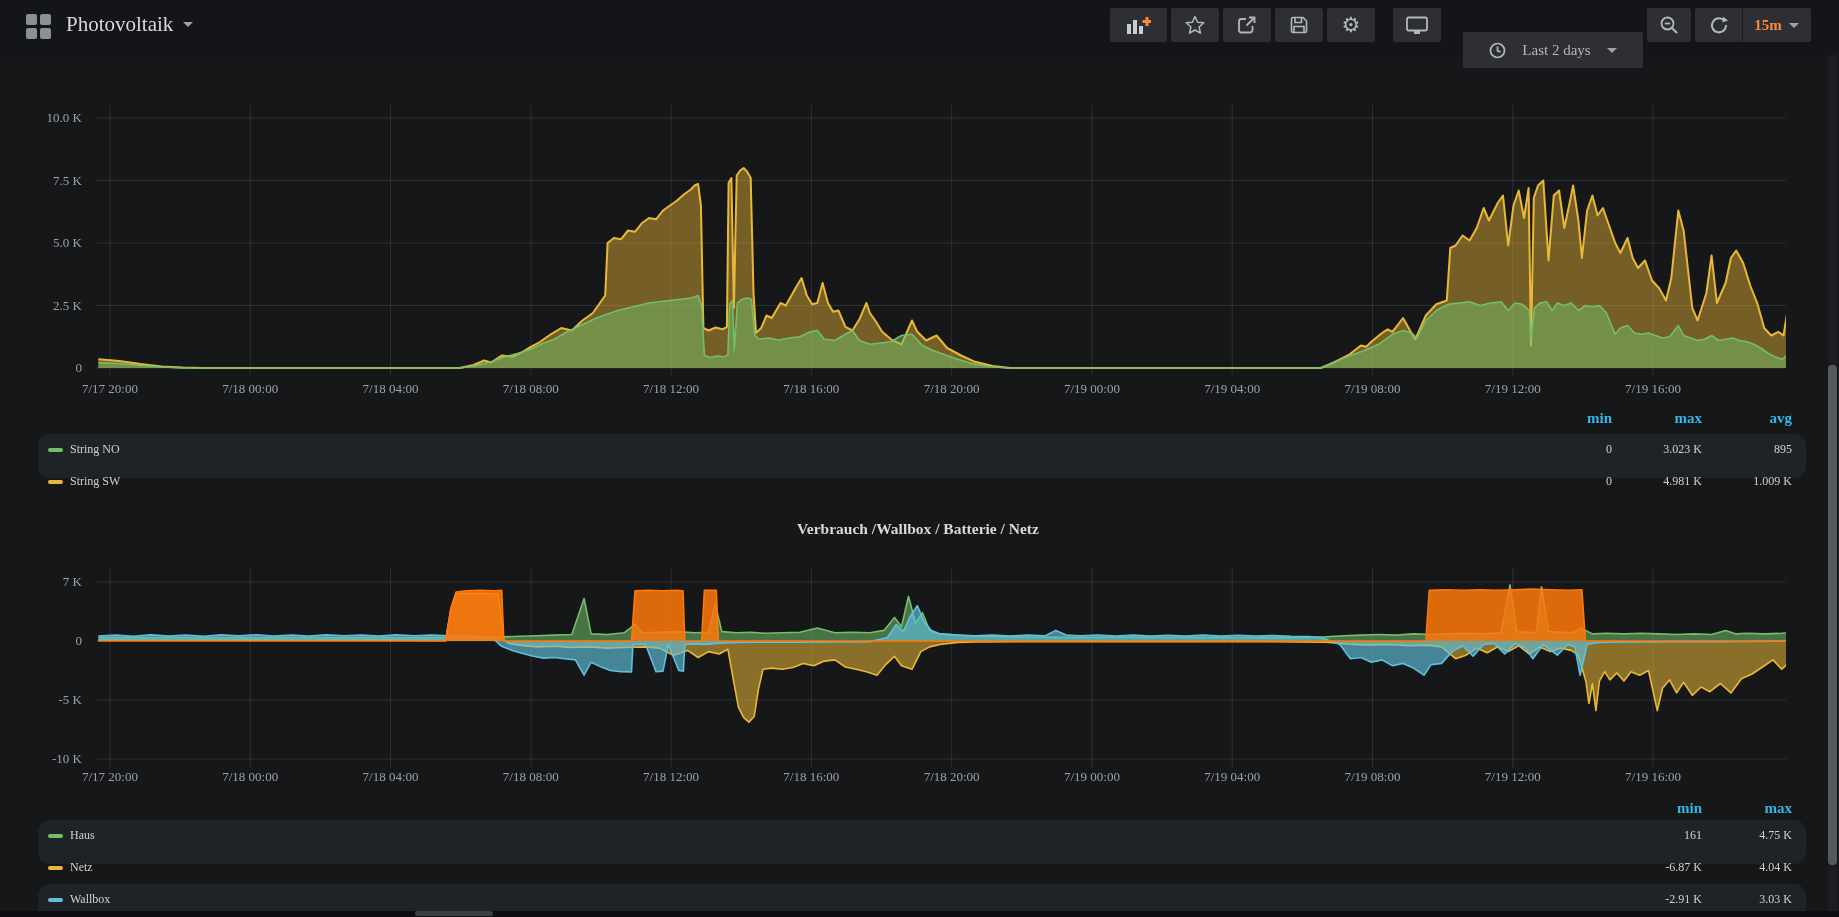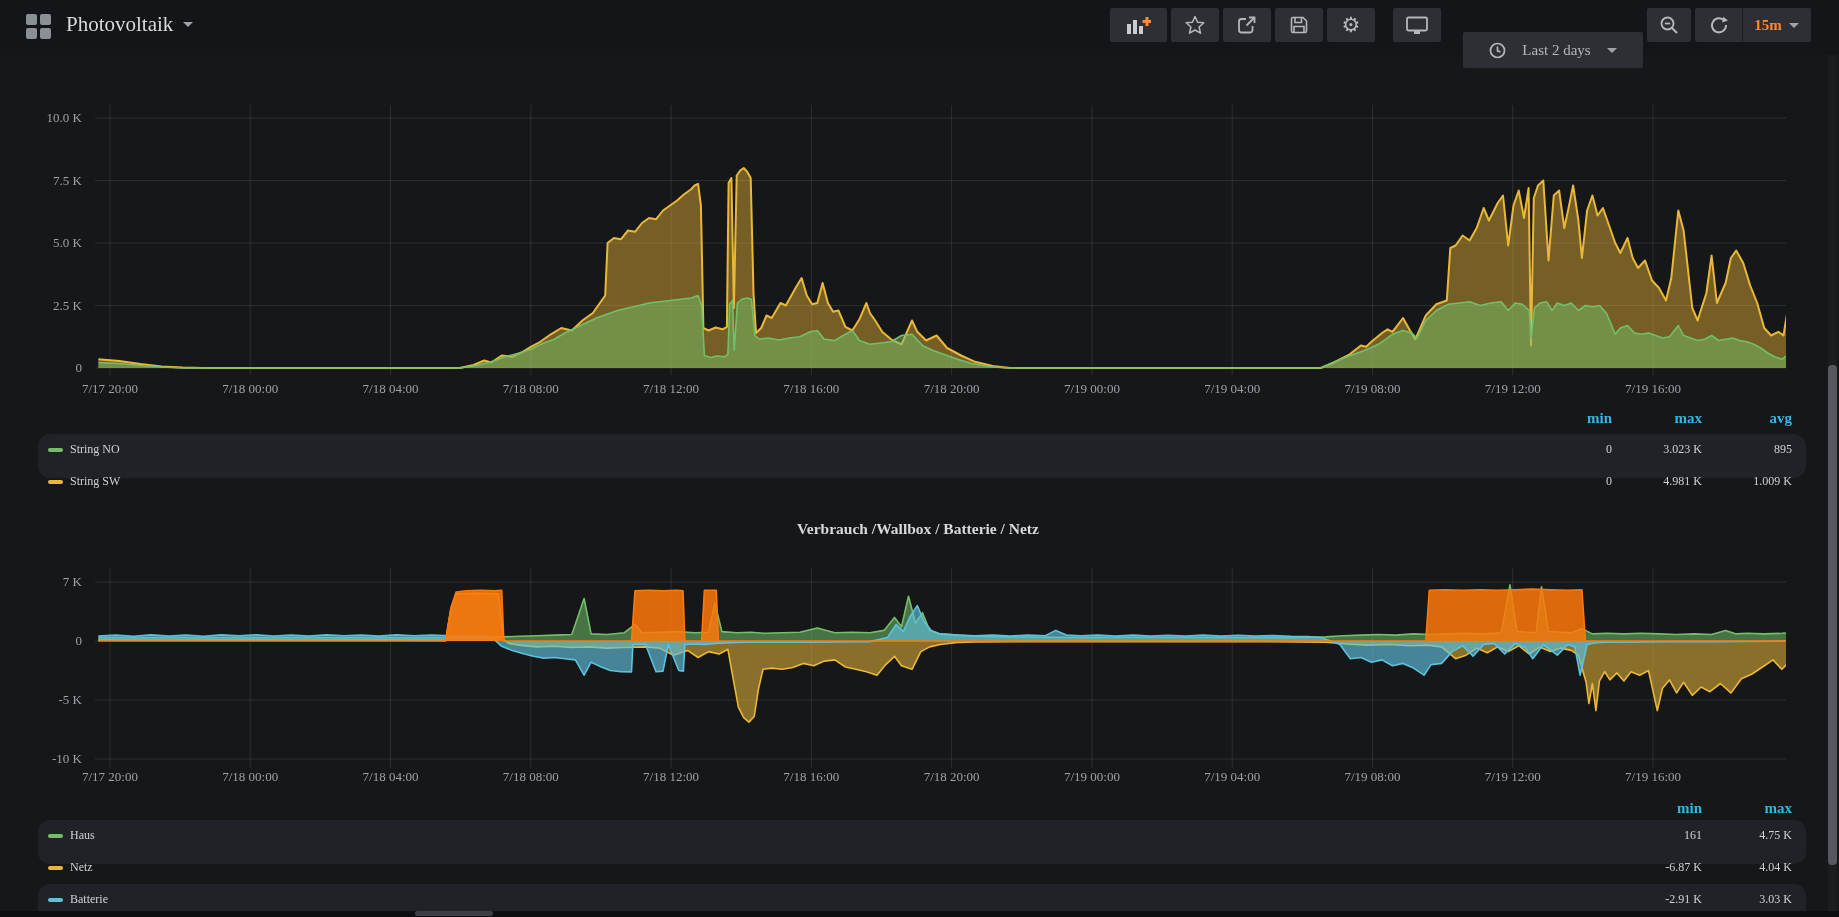--- a/index.html
+++ b/index.html
@@ -262,21 +262,21 @@
     <span class="lcol c2-max">4.75 K</span>
   </div>
   <div class="legend-row" style="top:852px">
     <span class="swatch" style="background-color: rgb(234, 184, 57);"></span>
     <span class="series-label">Netz</span>
     <span class="lcol c2-min">-6.87 K</span>
     <span class="lcol c2-max">4.04 K</span>
   </div>
   <div class="legend-row hl" style="top:884px">
     <span class="swatch" style="background-color: rgb(95, 192, 220);"></span>
-    <span class="series-label">Batterie</span>
+    <span class="series-label">Wallbox</span>
     <span class="lcol c2-min">-2.91 K</span>
     <span class="lcol c2-max">3.03 K</span>
   </div>
 
   <div id="vscroll-track"></div>
   <div id="vscroll-thumb"></div>
   <div id="hscroll-track"></div>
   <div id="hscroll-thumb"></div>
 </div>
 

